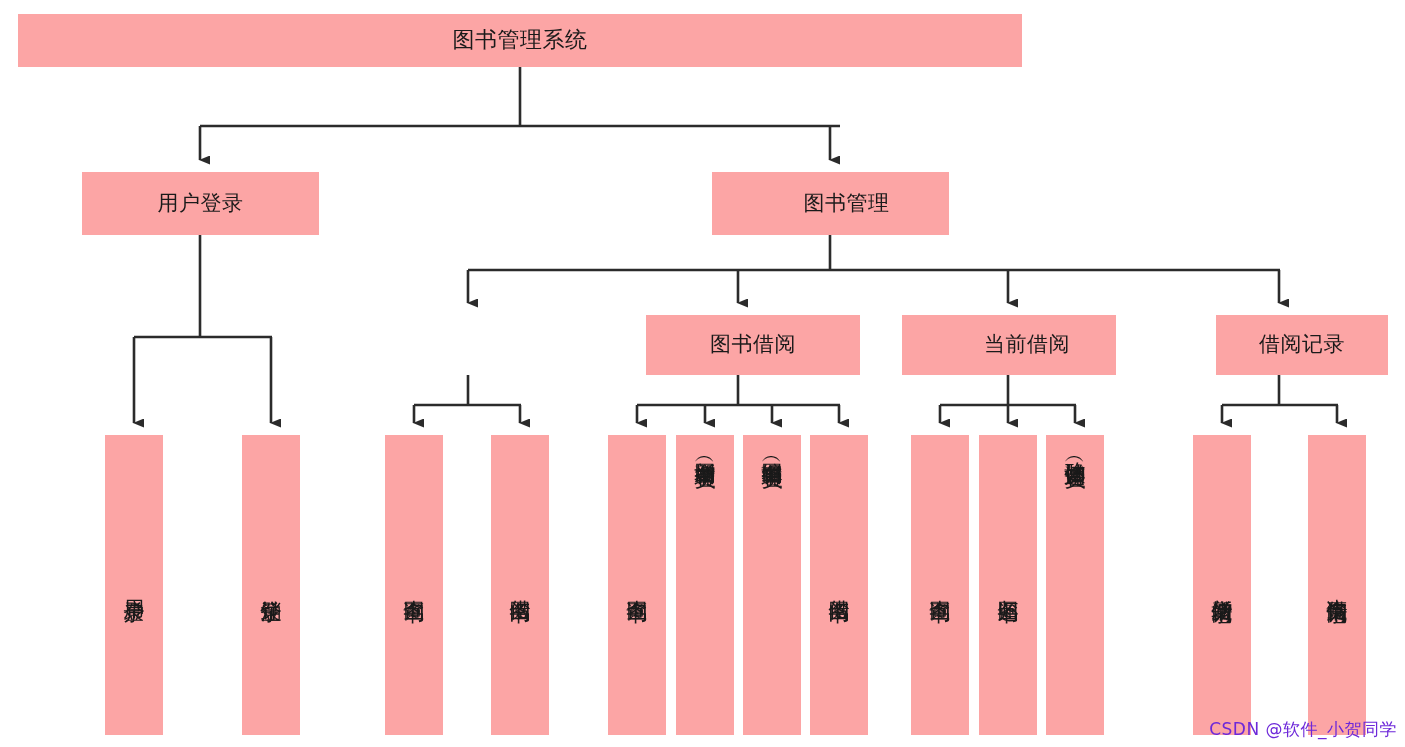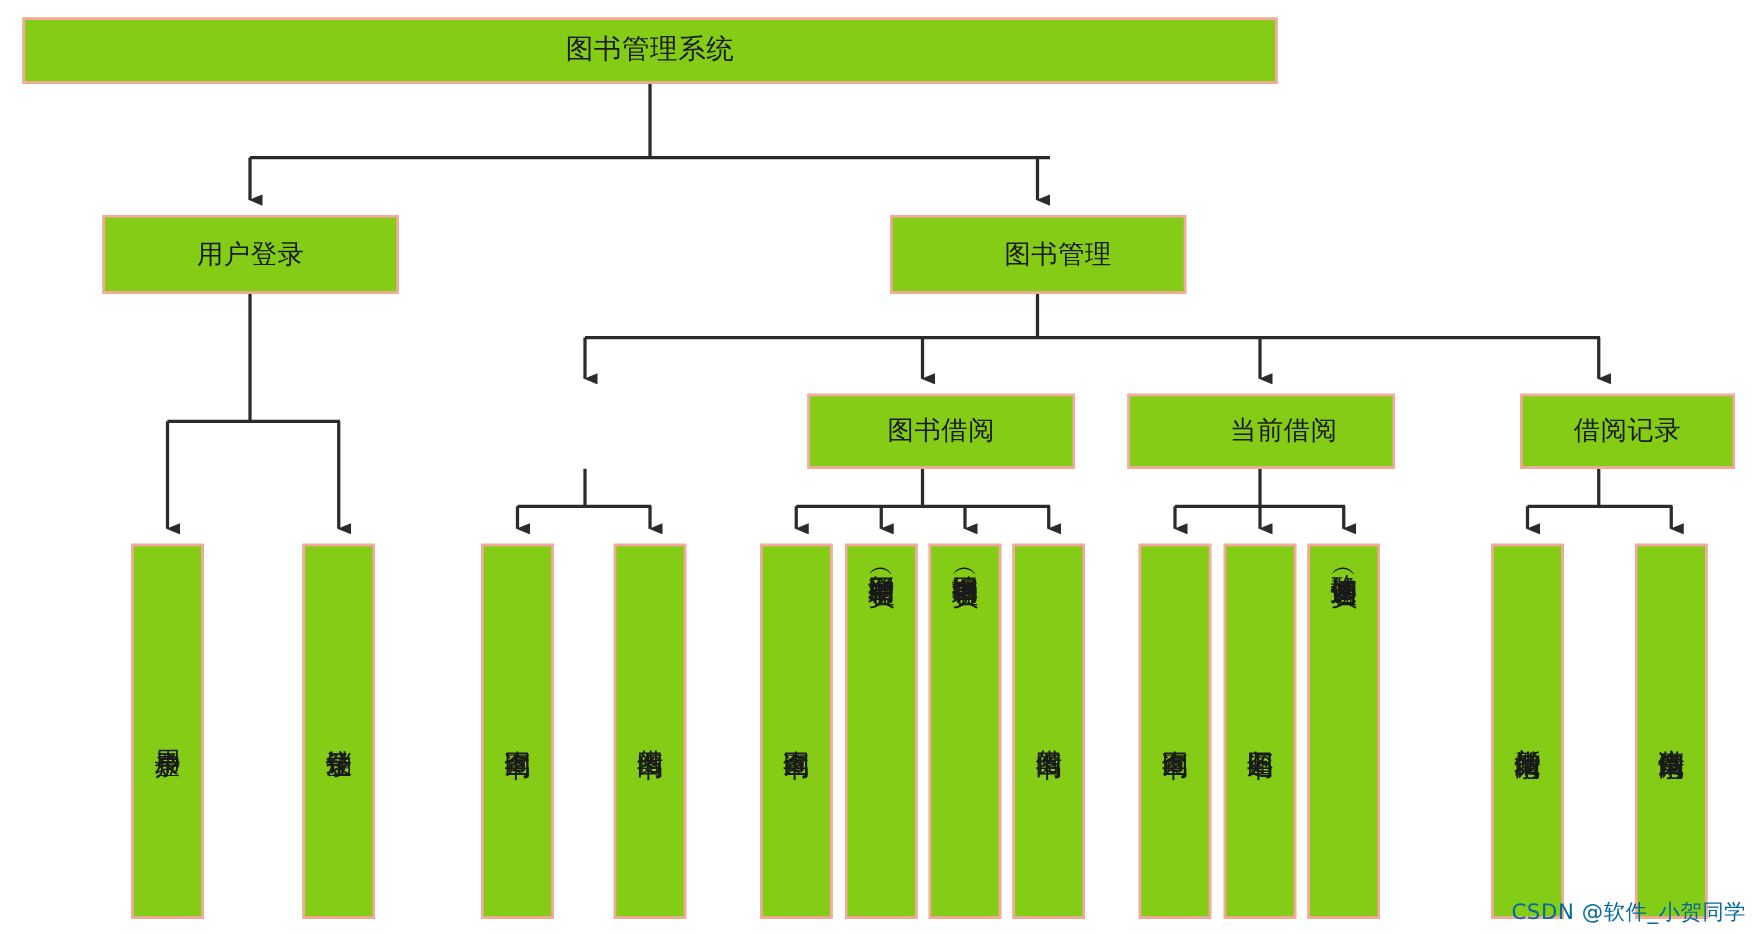--- a/index.html
+++ b/index.html
@@ -19,22 +19,22 @@
     position: absolute;
     left: 0;
     top: 0;
     width: 1405px;
     height: 747px;
     pointer-events: none;
   }
   .node {
     position: absolute;
     box-sizing: border-box;
-    border: 2px solid #fca5a5;
-    background: #84cc16;
+    border: 4px solid #fca5a5;
+    background: #fca5a5;
     display: flex;
     align-items: center;
     justify-content: center;
     color: #1a1a1a;
     z-index: 2;
   }
   .node.horiz {
     font-size: 21px;
     line-height: 1.1;
     letter-spacing: 0.5px;
@@ -66,21 +66,21 @@
   .vert.topalign .vcenter {
     align-items: flex-start;
     padding-top: 6px;
     box-sizing: border-box;
   }
   #watermark {
     position: absolute;
     right: 8px;
     bottom: 6px;
     font-size: 17px;
-    color: #0369a1;
+    color: #6d28d9;
     letter-spacing: 0.5px;
     z-index: 5;
     white-space: nowrap;
   }
 </style>
 </head>
 <body>
 
 <div id="canvas">
 

